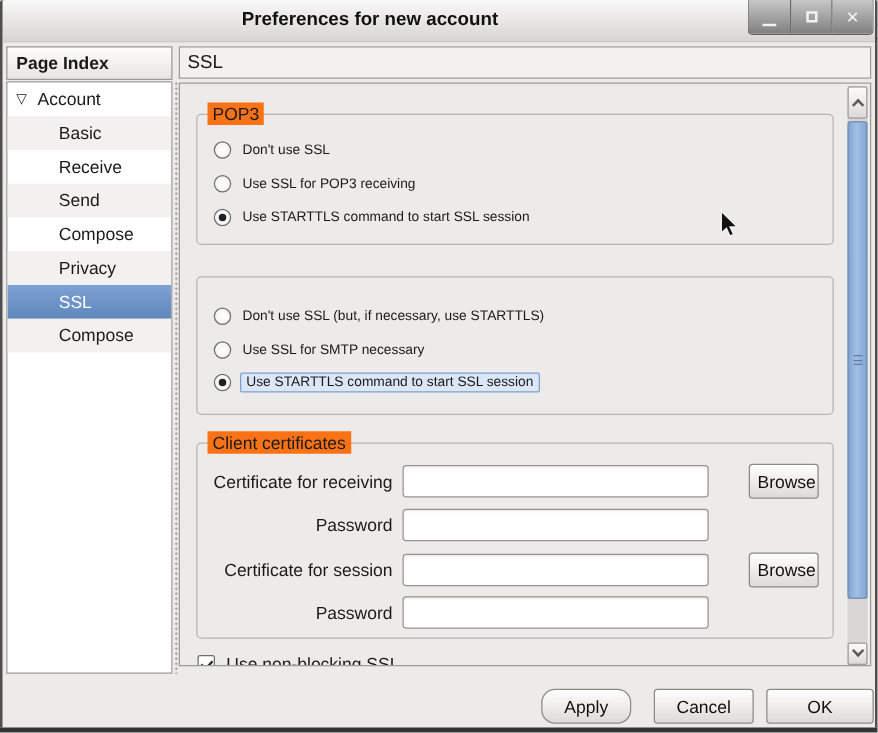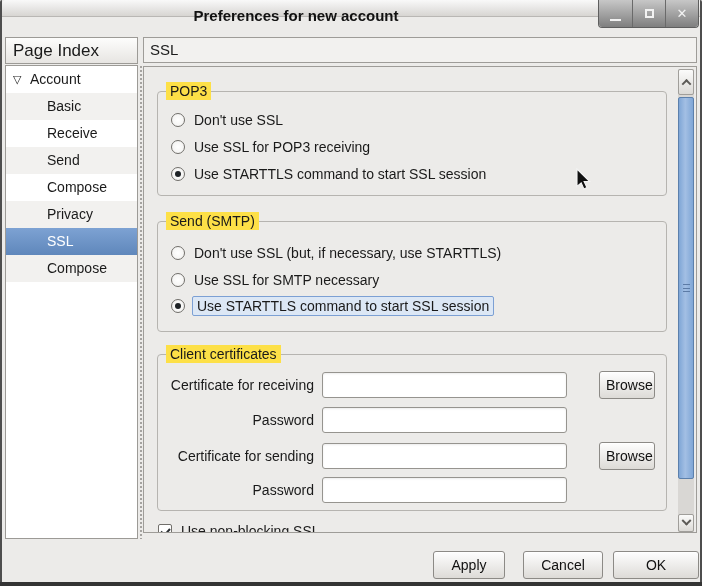--- a/index.html
+++ b/index.html
@@ -8,65 +8,65 @@
     position:relative;width:702px;height:586px;
     background:#ECEBE9;overflow:hidden;
     font-family:"Liberation Sans","DejaVu Sans",sans-serif;
     font-size:14px;color:#1a1a1a;
   }
   
   .frame-left{position:absolute;left:0;top:0;width:2px;height:582px;background:#4e4e4e;border-top-left-radius:4px;}
   .frame-right{position:absolute;right:0;top:0;width:2px;height:582px;background:#4e4e4e;border-top-right-radius:4px;}
   .frame-bottom{position:absolute;left:0;top:582px;width:702px;height:4px;background:#343434;}
   
-  .titlebar{position:absolute;left:2px;top:0;width:698px;height:17px;
+  .titlebar{position:absolute;left:2px;top:0;width:698px;height:34px;
     background:linear-gradient(#f9f9f9,#d7d5d2);
     border-bottom:1px solid #b9b7b4;border-radius:4px 4px 0 0;}
   .title-text{position:absolute;left:0;right:110px;top:0;height:34px;line-height:32px;
     text-align:center;font-weight:bold;font-size:15px;color:#111;}
   .win-controls{position:absolute;top:0;right:3px;height:28px;display:flex;
     border:1px solid #5e5e5e;border-top:none;border-radius:0 0 4px 4px;overflow:hidden;}
   .win-btn{width:33px;height:27px;display:flex;align-items:center;justify-content:center;
     background:linear-gradient(#c7c7c7,#7f7f7f);border-left:1px solid #6a6a6a;cursor:default;}
   .win-btn:first-child{border-left:none;}
   .glyph-min{width:11px;height:2px;background:#f2f2f2;margin-top:12px;}
   .glyph-max{width:9px;height:9px;border:2px solid #f2f2f2;}
   .glyph-close{color:#f2f2f2;font-size:13px;font-weight:bold;line-height:1;}
   
   .sidebar-header{position:absolute;left:5px;top:37px;width:133px;height:27px;
     background:linear-gradient(#fdfdfc,#e7e5e2);border:1px solid #9c9a96;
-    line-height:25px;padding-left:7px;font-size:17px;}
+    line-height:25px;padding-left:7px;font-size:14px;font-weight:bold;}
   .sidebar-list{position:absolute;left:5px;top:65px;width:133px;height:474px;
     background:#ffffff;border:1px solid #9c9a96;overflow:hidden;}
   .tree-row{height:27px;line-height:27px;position:relative;padding-left:41px;
     white-space:nowrap;cursor:default;}
   .tree-row:nth-child(even){background:#f2f1ef;}
   .tree-row.parent{padding-left:24px;}
   .tree-row.selected{background:linear-gradient(#7da2d3,#5f87bb);color:#ffffff;}
   .expander{position:absolute;left:7px;top:0;width:14px;font-size:11px;color:#222;}
   .splitter{position:absolute;left:139px;top:65px;width:4px;height:474px;
     background-image:radial-gradient(#a5a3a0 35%,transparent 36%);background-size:4px 4px;}
   
   .page-title-frame{position:absolute;left:143px;top:37px;width:554px;height:26px;
     background:#f2f1ef;border:1px solid #9e9c98;line-height:24px;padding-left:6px;font-size:15px;}
   .viewport{position:absolute;left:143px;top:66px;width:554px;height:467px;
     background:#ECEBE9;border:1px solid #9e9c98;overflow:hidden;}
   
   .fs{position:absolute;border:1px solid #b6b4b0;border-radius:4px;}
-  .fs-legend{position:absolute;top:-10px;left:8px;background:#fde047;padding:0 4px;
+  .fs-legend{position:absolute;top:-10px;left:8px;background:#f97316;padding:0 4px;
     font-size:14px;line-height:18px;}
   .fs-pop3{left:13px;top:24px;width:510px;height:105px;}
   .fs-smtp{left:13px;top:154px;width:510px;height:111px;}
   .fs-certs{left:13px;top:287px;width:510px;height:157px;}
   .radio-row{position:absolute;left:13px;display:flex;align-items:center;height:22px;}
   .radio{width:14px;height:14px;border-radius:50%;border:1px solid #716f6b;
     background:radial-gradient(#ffffff,#f0efed);flex:none;position:relative;}
   .radio.checked::after{content:"";position:absolute;left:3px;top:3px;width:6px;height:6px;
     border-radius:50%;background:#1e2226;}
-  .radio-label{margin-left:9px;font-size:14px;white-space:nowrap;}
+  .radio-label{margin-left:9px;font-size:11px;white-space:nowrap;}
   .radio-label.focused{background:#dce7f5;border:1px solid #7ca0d4;border-radius:2px;
     padding:1px 4px;margin-left:7px;}
   
   .cert-row{position:absolute;left:0;width:100%;height:28px;}
   .cert-label{position:absolute;left:8px;width:148px;text-align:right;line-height:27px;
     font-size:14px;white-space:nowrap;}
   .cert-input{position:absolute;left:164px;top:0;width:245px;height:26px;
     border:1px solid #96948f;border-radius:3px;background:#fff;padding:0 4px;
     font-family:inherit;font-size:13px;box-shadow:inset 0 1px 2px rgba(0,0,0,0.08);}
   .btn{background:linear-gradient(#fefefe,#dddbd7);border:1px solid #8c8a86;
@@ -90,21 +90,21 @@
   .chev-up{transform:rotate(45deg) translate(1px,1px);}
   .chev-down{transform:rotate(225deg) translate(2px,2px);}
   .sb-thumb{position:absolute;left:0;top:28px;width:16px;height:382px;
     background:linear-gradient(90deg,#7fa6d6,#a3bfe4 45%,#7fa6d6);
     border:1px solid #5c80ac;border-radius:2px;}
   .sb-grip{position:absolute;left:4px;top:50%;margin-top:-4px;width:7px;height:8px;
     border-top:1px solid #5c7ba6;border-bottom:1px solid #5c7ba6;}
   .sb-grip::after{content:"";position:absolute;left:0;top:3px;width:7px;height:1px;background:#5c7ba6;}
   
   .footer-btn{position:absolute;top:551px;height:28px;}
-  .btn-apply{left:433px;width:72px;}
+  .btn-apply{left:433px;width:72px;border-radius:11px;}
   .btn-cancel{left:523px;width:80px;}
   .btn-ok{left:613px;width:86px;}
   
   .cursor{position:absolute;left:576px;top:168px;pointer-events:none;}
 </style>
 </head>
 <body>
 
 <div class="window">
 
@@ -154,21 +154,20 @@
         <span class="radio"></span>
         <span class="radio-label">Use SSL for POP3 receiving</span>
       </div>
       <div class="radio-row" style="top:71px">
         <span class="radio checked"></span>
         <span class="radio-label">Use STARTTLS command to start SSL session</span>
       </div>
     </div>
 
     <div class="fs fs-smtp">
-      <span class="fs-legend">Send (SMTP)</span>
       <div class="radio-row" style="top:20px">
         <span class="radio"></span>
         <span class="radio-label">Don't use SSL (but, if necessary, use STARTTLS)</span>
       </div>
       <div class="radio-row" style="top:47px">
         <span class="radio"></span>
         <span class="radio-label">Use SSL for SMTP necessary</span>
       </div>
       <div class="radio-row" style="top:73px">
         <span class="radio checked"></span>
@@ -181,21 +180,21 @@
       <div class="cert-row" style="top:17px">
         <span class="cert-label">Certificate for receiving</span>
         <input class="cert-input" type="text" value="" style="">
         <button class="btn browse-btn">Browse</button>
       </div>
       <div class="cert-row" style="top:52px">
         <span class="cert-label">Password</span>
         <input class="cert-input" type="text" value="" style="">
       </div>
       <div class="cert-row" style="top:88px">
-        <span class="cert-label">Certificate for sending</span>
+        <span class="cert-label">Certificate for session</span>
         <input class="cert-input" type="text" value="" style="">
         <button class="btn browse-btn">Browse</button>
       </div>
       <div class="cert-row" style="top:122px">
         <span class="cert-label">Password</span>
         <input class="cert-input" type="text" value="" style="">
       </div>
     </div>
 
     <div class="checkbox-row">

